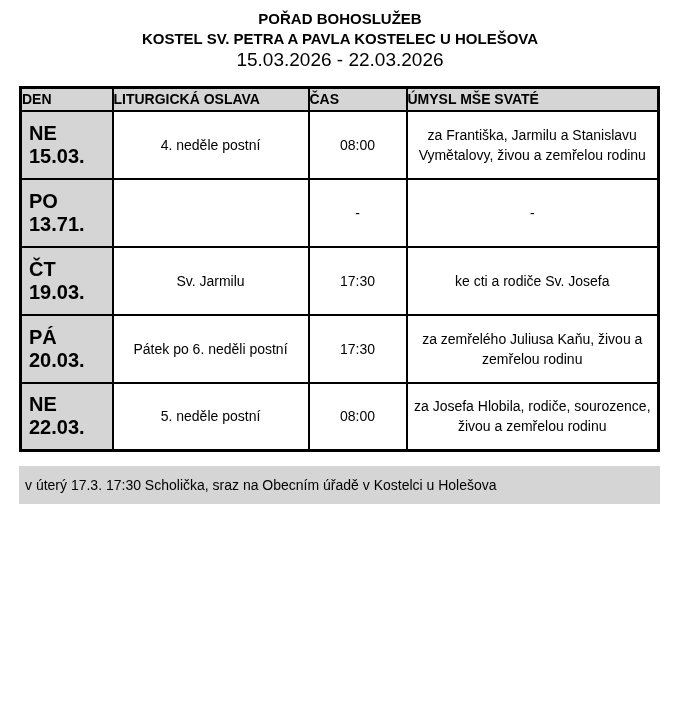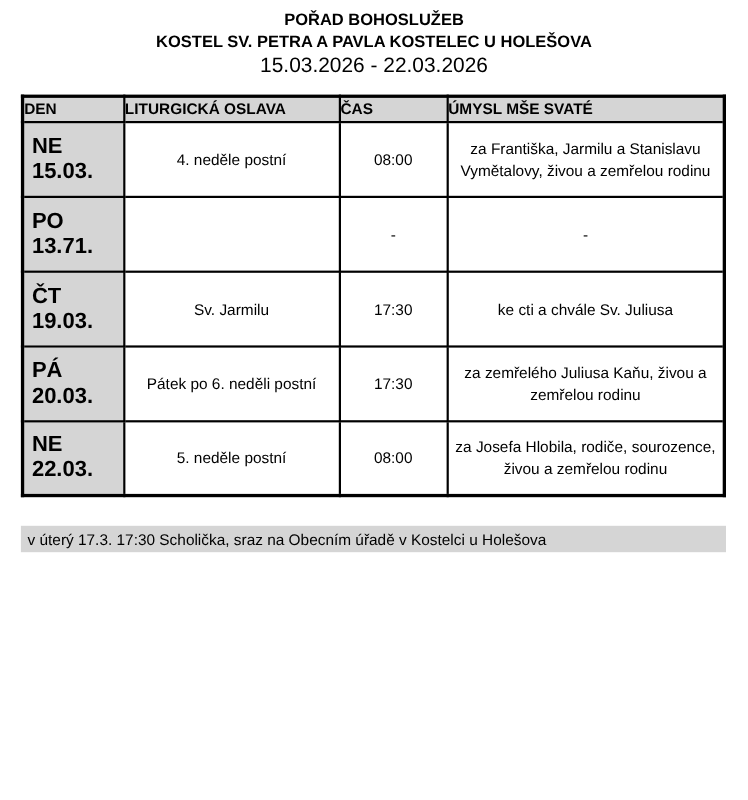--- a/index.html
+++ b/index.html
@@ -67,23 +67,23 @@
   td.celebration-cell,
   td.time-cell,
   td.intention-cell {
     text-align: center;
     vertical-align: middle;
     font-size: 14px;
     line-height: 20px;
     padding: 0 4px;
   }
   .footer-note {
-    margin: 26px 0 0 19px;
+    margin: 14px 0 0 19px;
     width: 641px;
-    height: 24px;
+    height: 38px;
     background: var(--shade);
     display: flex;
     align-items: center;
     padding-left: 6px;
     font-size: 14px;
   }
 </style>
 </head>
 <body>
 
@@ -130,21 +130,21 @@
     </tr>
 
 
 
     <tr>
       <td class="day-cell">
         <span class="day">ČT</span><span class="date">19.03.</span>
       </td>
       <td class="celebration-cell">Sv. Jarmilu</td>
       <td class="time-cell">17:30</td>
-      <td class="intention-cell">ke cti a chvále Sv. Juliusa</td>
+      <td class="intention-cell">ke cti a rodiče Sv. Josefa</td>
     </tr>
 
     <tr>
       <td class="day-cell">
         <span class="day">PÁ</span><span class="date">20.03.</span>
       </td>
       <td class="celebration-cell">Pátek po 6. neděli postní</td>
       <td class="time-cell">17:30</td>
       <td class="intention-cell">za zemřelého Juliusa Kaňu, živou a zemřelou rodinu</td>
     </tr>

